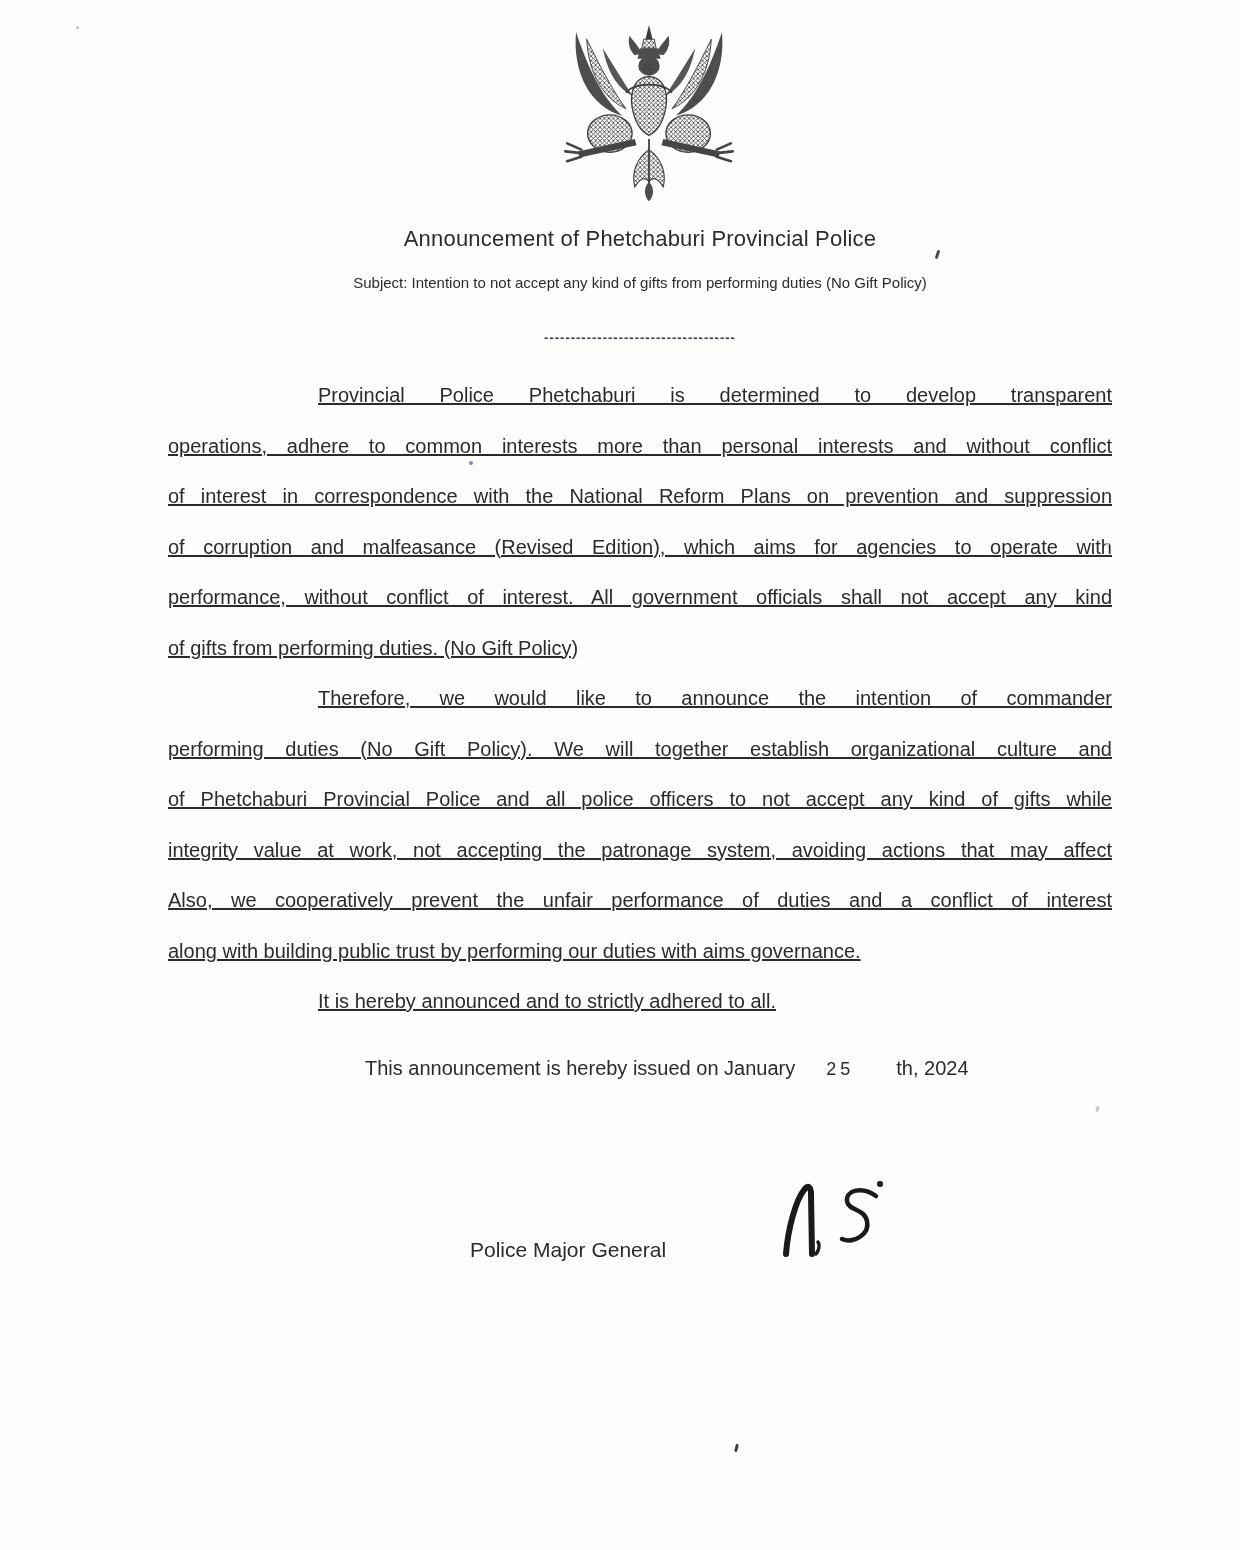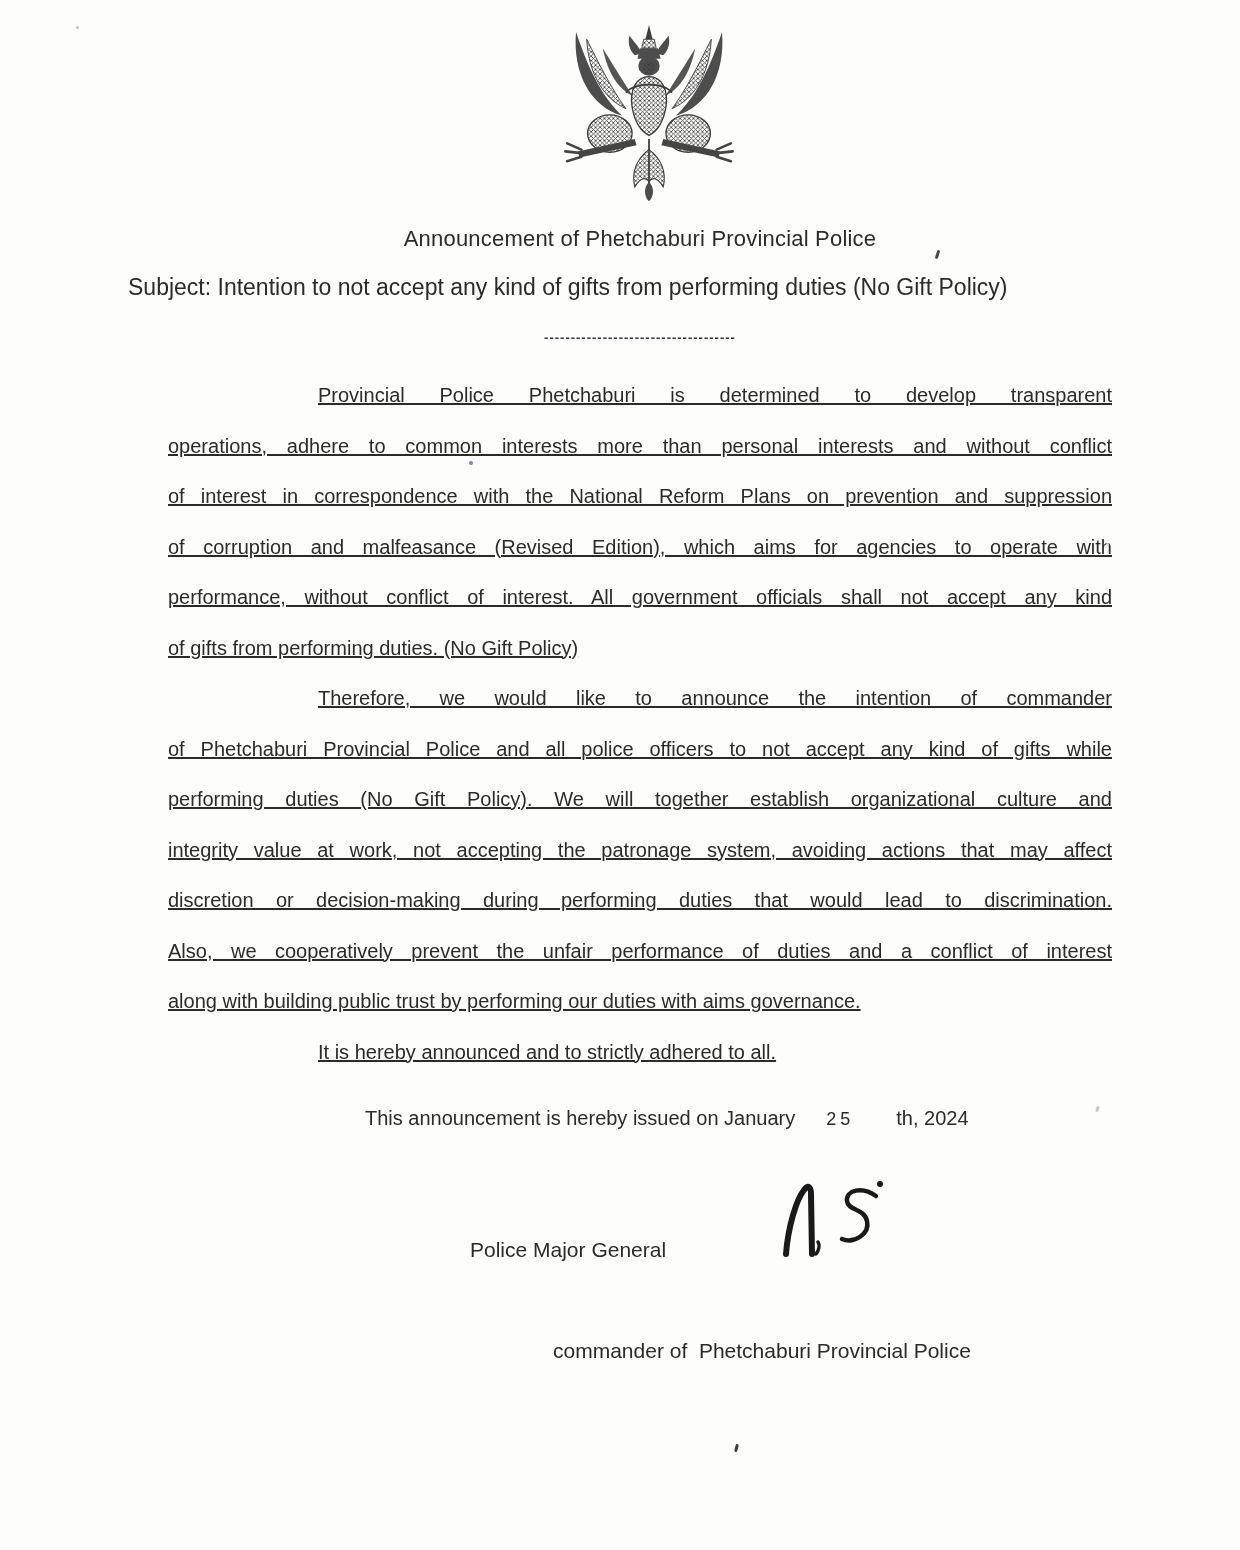--- a/index.html
+++ b/index.html
@@ -31,21 +31,22 @@
     width: 944px;
     text-align: center;
     font-size: 22px;
     letter-spacing: 0.2px;
   }
   .doc-subject {
     position: absolute;
     top: 274px;
     left: 128px;
     width: 1024px;
-    font-size: 23px;
+    text-align: center;
+    font-size: 15px;
   }
   .divider {
     position: absolute;
     top: 330px;
     left: 168px;
     width: 944px;
     text-align: center;
     font-size: 13px;
     letter-spacing: 1px;
     font-weight: bold;
@@ -165,44 +166,42 @@
 
   <div class="body-text">
     <div class="jline indent">Provincial Police Phetchaburi is determined to develop transparent</div>
     <div class="jline">operations, adhere to common interests more than personal interests and without conflict</div>
     <div class="jline">of interest in correspondence with the National Reform Plans on prevention and suppression</div>
     <div class="jline">of corruption and malfeasance (Revised Edition), which aims for agencies to operate with</div>
     <div class="jline">performance, without conflict of interest. All government officials shall not accept any kind</div>
     <div class="line">of gifts from performing duties. (No Gift Policy)</div>
 
     <div class="jline indent">Therefore, we would like to announce the intention of commander</div>
+    <div class="jline">performing duties (No Gift Policy). We will together establish organizational culture and</div>
     <div class="jline">of Phetchaburi Provincial Police and all police officers to not accept any kind of gifts while</div>
-    <div class="jline">performing duties (No Gift Policy). We will together establish organizational culture and</div>
     <div class="jline">integrity value at work, not accepting the patronage system, avoiding actions that may affect</div>
-    <div class="jline">discretion or decision-making during performing duties that would lead to discrimination.</div>
     <div class="jline">Also, we cooperatively prevent the unfair performance of duties and a conflict of interest</div>
     <div class="line">along with building public trust by performing our duties with aims governance.</div>
 
     <div class="line indent">It is hereby announced and to strictly adhered to all.</div>
 
     <div class="date-line">
       <span>This announcement is hereby issued on January</span><span class="date-day">25</span><span>th, 2024</span>
     </div>
   </div>
 
   <div class="sig-mark">
     <svg viewBox="0 0 140 86" xmlns="http://www.w3.org/2000/svg">
       <path d="M30 78 C32 52 40 24 48 14 C52 8 55 11 55 18 L56 78" fill="none" stroke="#1a1a1a" stroke-width="6" stroke-linecap="round" stroke-linejoin="round"></path>
       <path d="M62 66 C64 69 63 74 60 78" fill="none" stroke="#1a1a1a" stroke-width="3.5" stroke-linecap="round"></path>
       <path d="M120 20 C106 10 90 14 91 25 C92 35 108 32 111 45 C114 58 98 68 86 63" fill="none" stroke="#1a1a1a" stroke-width="4.5" stroke-linecap="round"></path>
       <circle cx="124" cy="8" r="3" fill="#1a1a1a"></circle>
     </svg>
   </div>
   <div class="sig-rank">Police Major General</div>
-  <div class="sig-title">commander of  Phetchaburi Provincial Police</div>
 
   <div class="speck sp1"></div>
   <div class="speck sp2"></div>
   <div class="speck sp3"></div>
   <div class="speck sp4"></div>
   <div class="speck sp5"></div>
   <div class="speck sp6"></div>
   <div class="speck sp7"></div>
   <div class="speck sp8"></div>
 </div>

